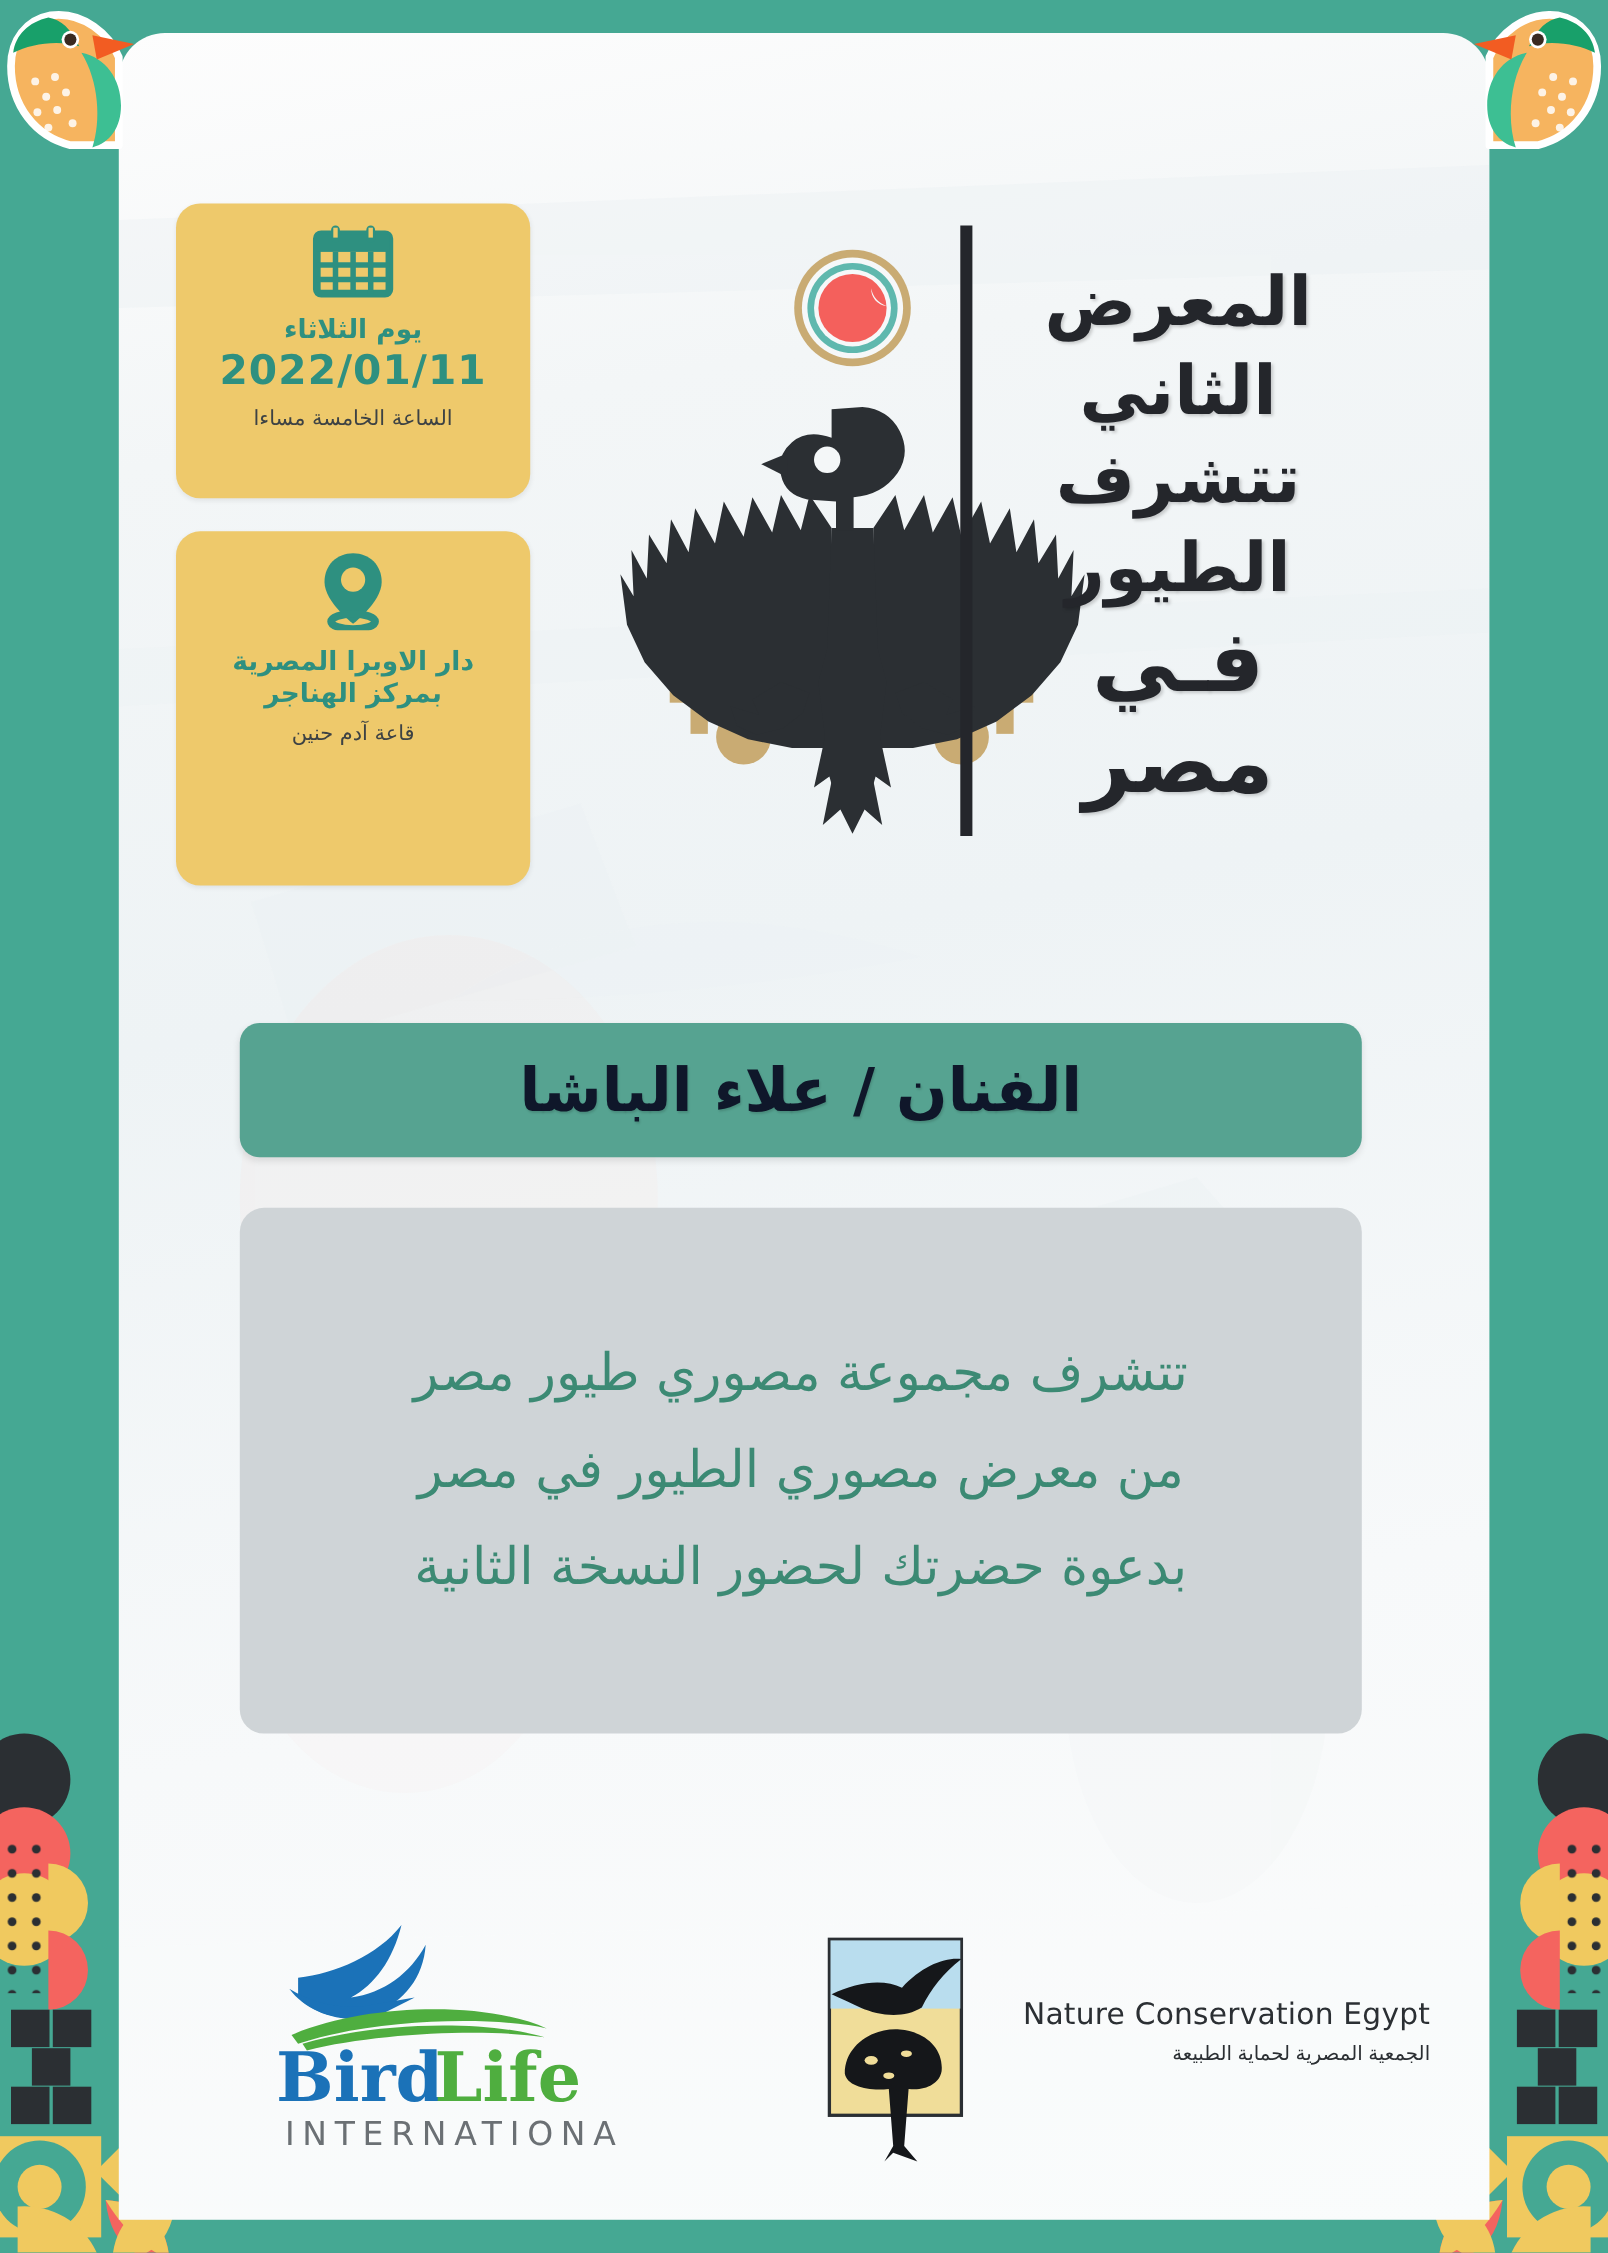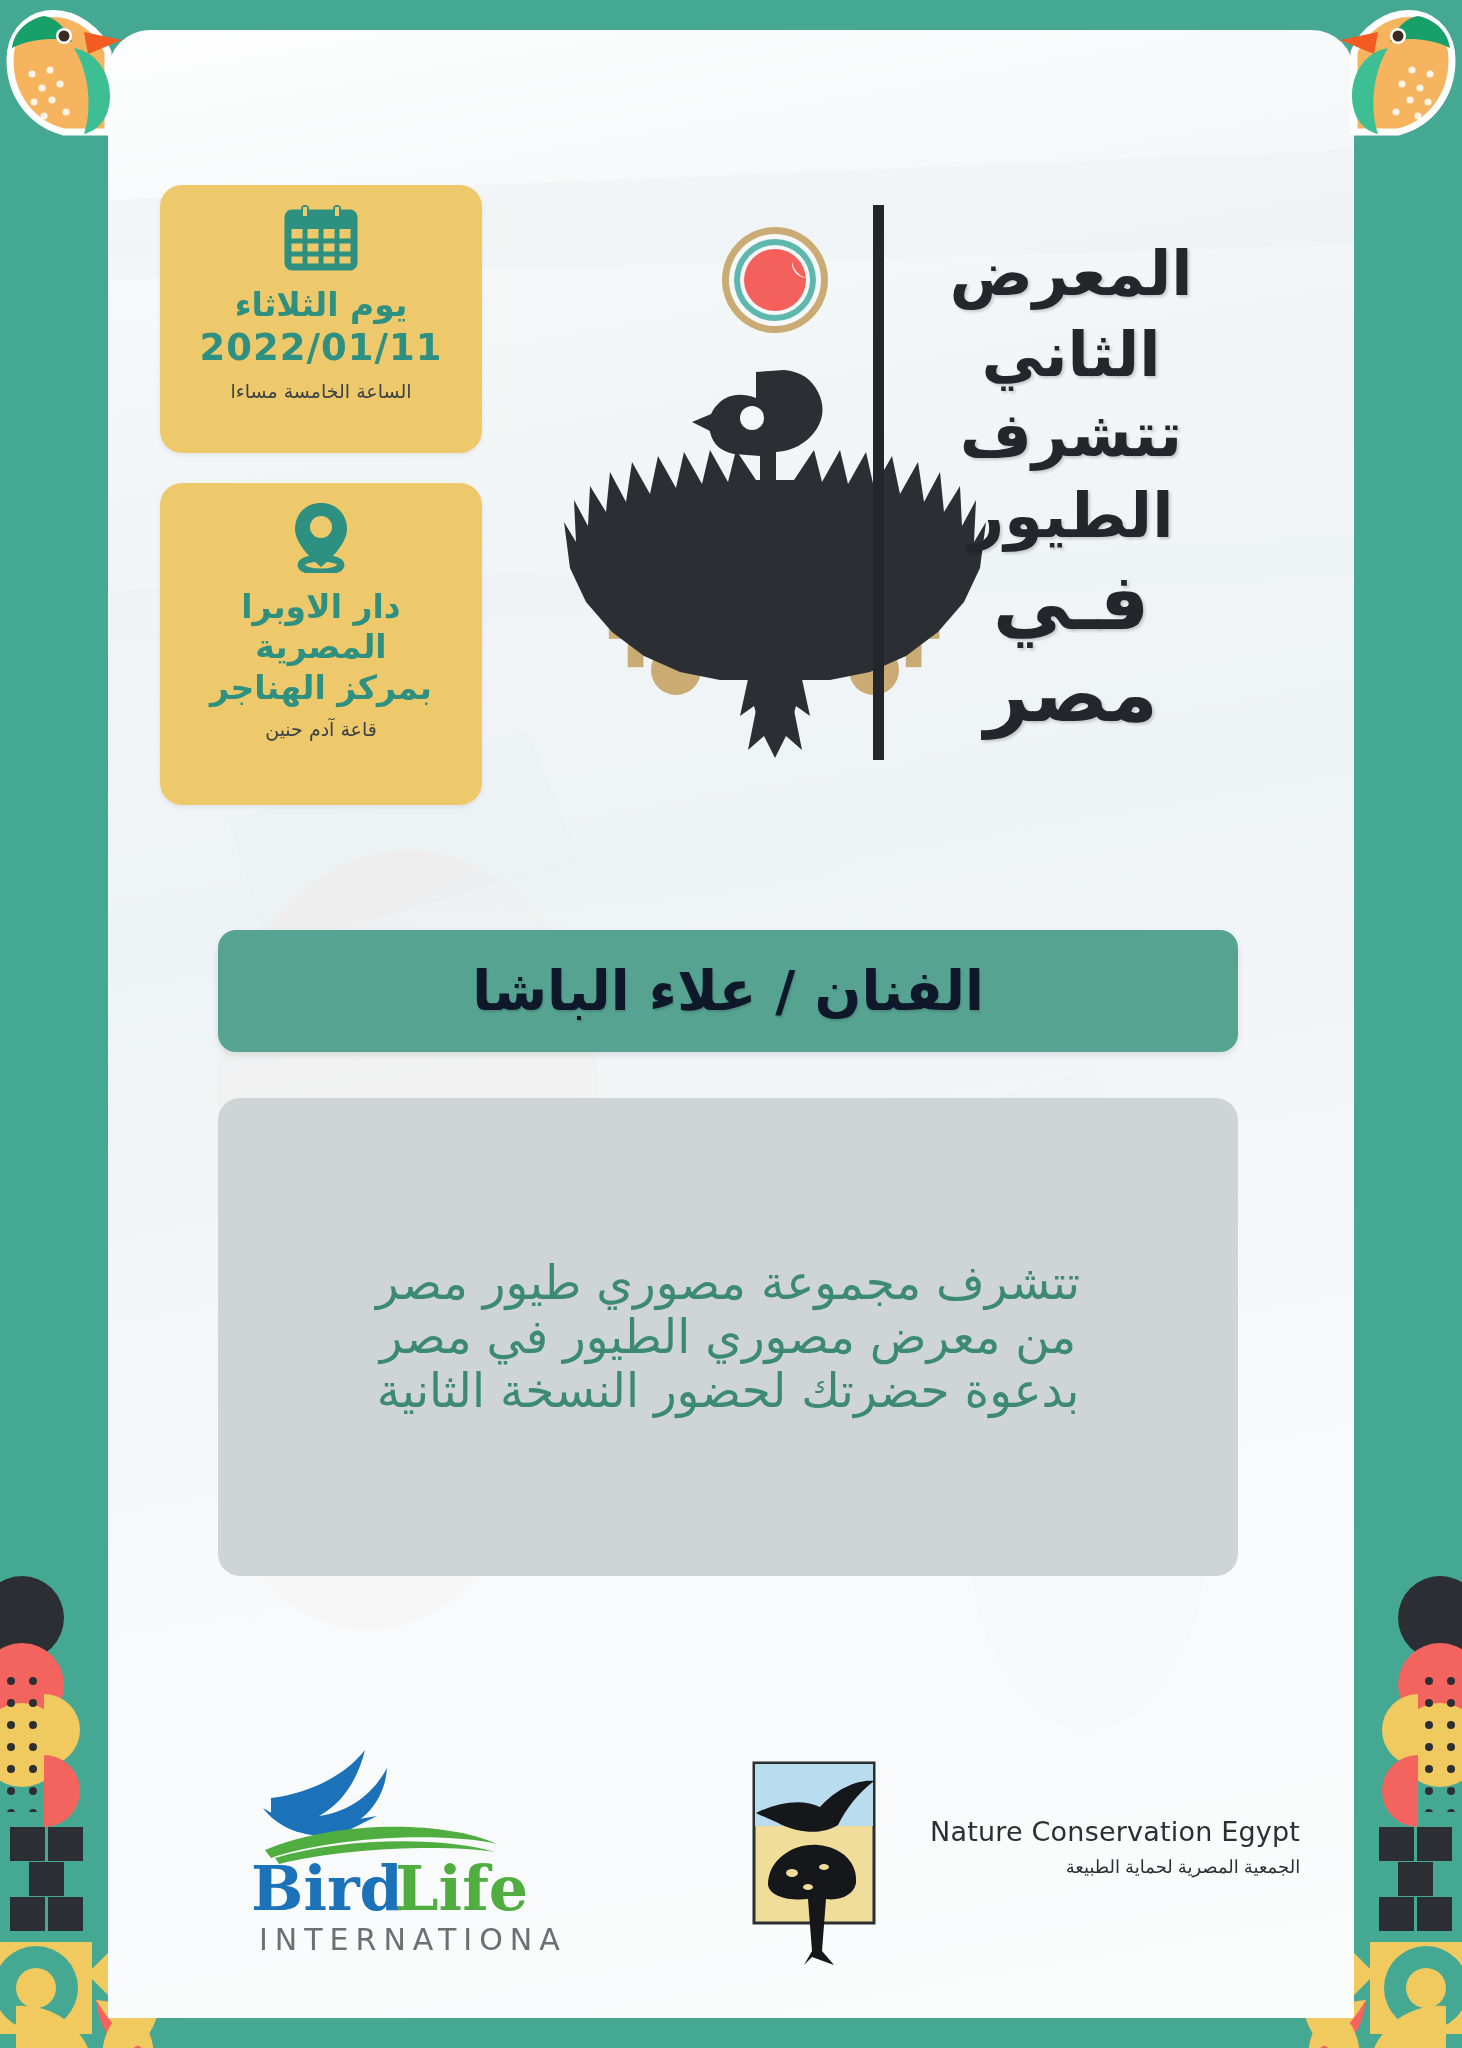--- a/index.html
+++ b/index.html
@@ -54,21 +54,21 @@
     box-shadow: 0 2px 5px rgba(0,0,0,.07);
   }
   #date-card  { left: 160px; top: 185px;  width: 322px; height: 268px; }
   #place-card { left: 160px; top: 485px;  width: 322px; height: 322px; }
 
   .info-icon { display:block; margin: 4px auto 14px; }
 
   .info-main {
     font-family: "DejaVu Sans", sans-serif;
     font-weight: 700;
-    font-size: 33px;
+    font-size: 24px;
     line-height: 1.22;
     color: #2e9080;
     direction: rtl;
     letter-spacing: -.5px;
   }
   .info-main.num { font-size: 37px; letter-spacing: 1px; }
   .info-sub {
     margin-top: 10px;
     font-size: 19px;
     font-weight: 400;
@@ -127,20 +127,21 @@
 
   
   #desc-box {
     position: absolute;
     left: 218px; top: 1098px;
     width: 1020px; height: 478px;
     background: #cfd4d7;
     border-radius: 22px;
     display: flex; flex-direction: column;
     align-items: center; justify-content: center;
+    gap: 34px;
     padding: 30px 44px;
   }
   #desc-box .dline {
     direction: rtl;
     text-align: center;
     color: #3c8a74;
     font-family: "DejaVu Sans", sans-serif;
     font-weight: 400;
     font-size: 47px;
     line-height: 1.15;

